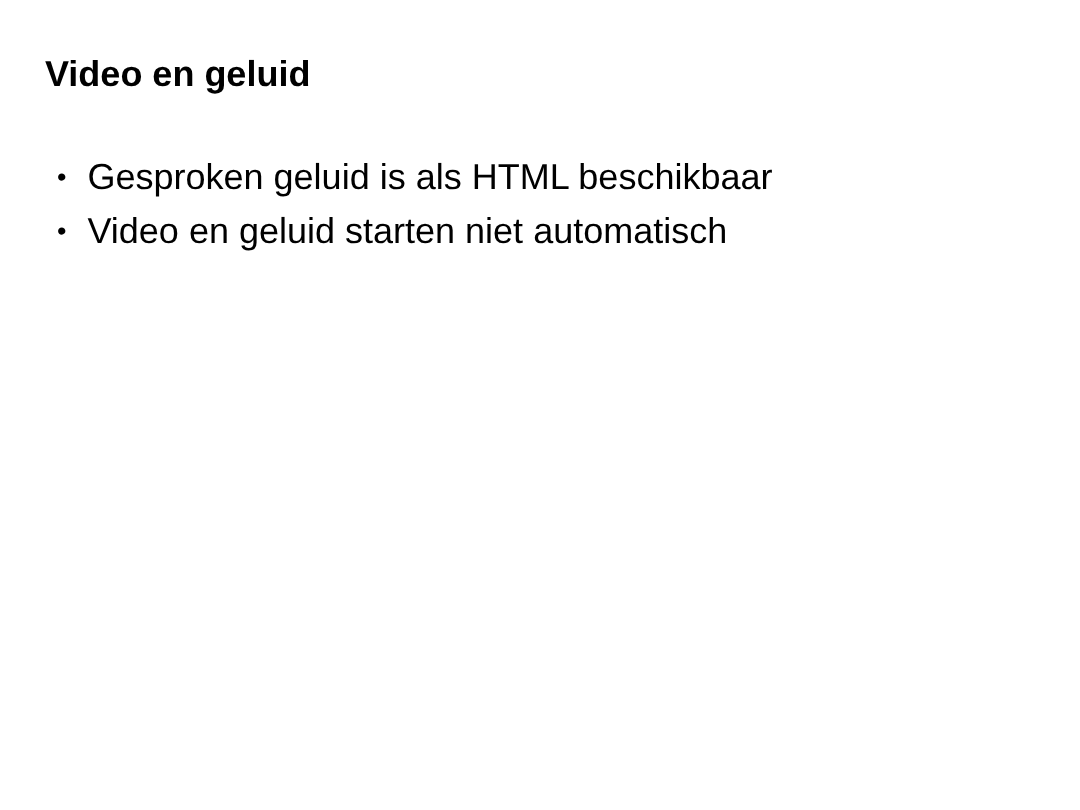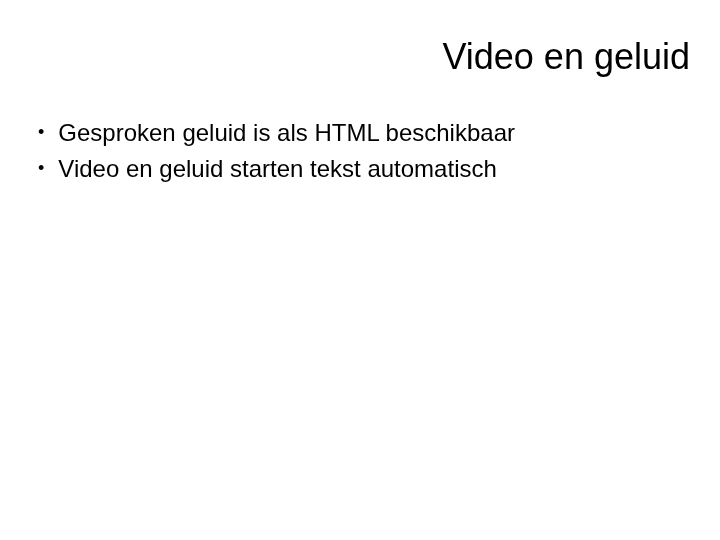--- a/index.html
+++ b/index.html
@@ -14,23 +14,23 @@
       font-family: Arial, Helvetica, sans-serif;
       color: #000000;
       overflow: hidden;
     }
     .slide {
       width: 100%;
       height: 100%;
       padding: 30px 30px 0 30px;
     }
     .title {
-      font-size: 36px;
-      font-weight: normal;
-      text-align: right;
+      font-size: 24px;
+      font-weight: bold;
+      text-align: left;
       margin-bottom: 38px;
       margin-top: 6px;
     }
     .bullet-list {
       list-style: none;
       padding-left: 8px;
     }
     .bullet-item {
       font-size: 24px;
       line-height: 1.4;
@@ -52,16 +52,16 @@
 
 <div class="slide">
   <h1 class="title">Video en geluid</h1>
   <ul class="bullet-list">
     <li class="bullet-item">
       <span class="bullet-marker">•</span>
       <span class="bullet-text">Gesproken geluid is als HTML beschikbaar</span>
     </li>
     <li class="bullet-item">
       <span class="bullet-marker">•</span>
-      <span class="bullet-text">Video en geluid starten tekst automatisch</span>
+      <span class="bullet-text">Video en geluid starten niet automatisch</span>
     </li>
   </ul>
 </div>
 
 </body></html>

